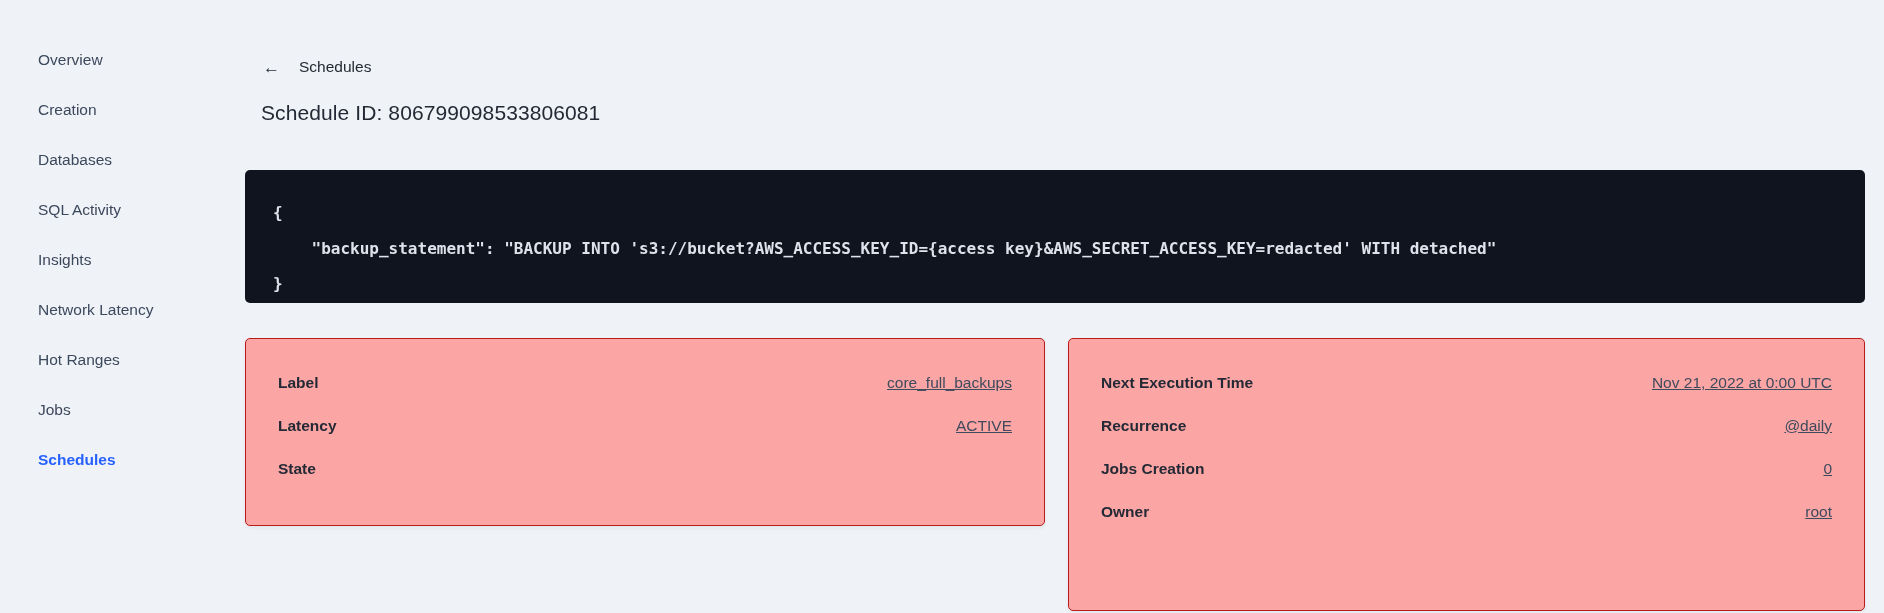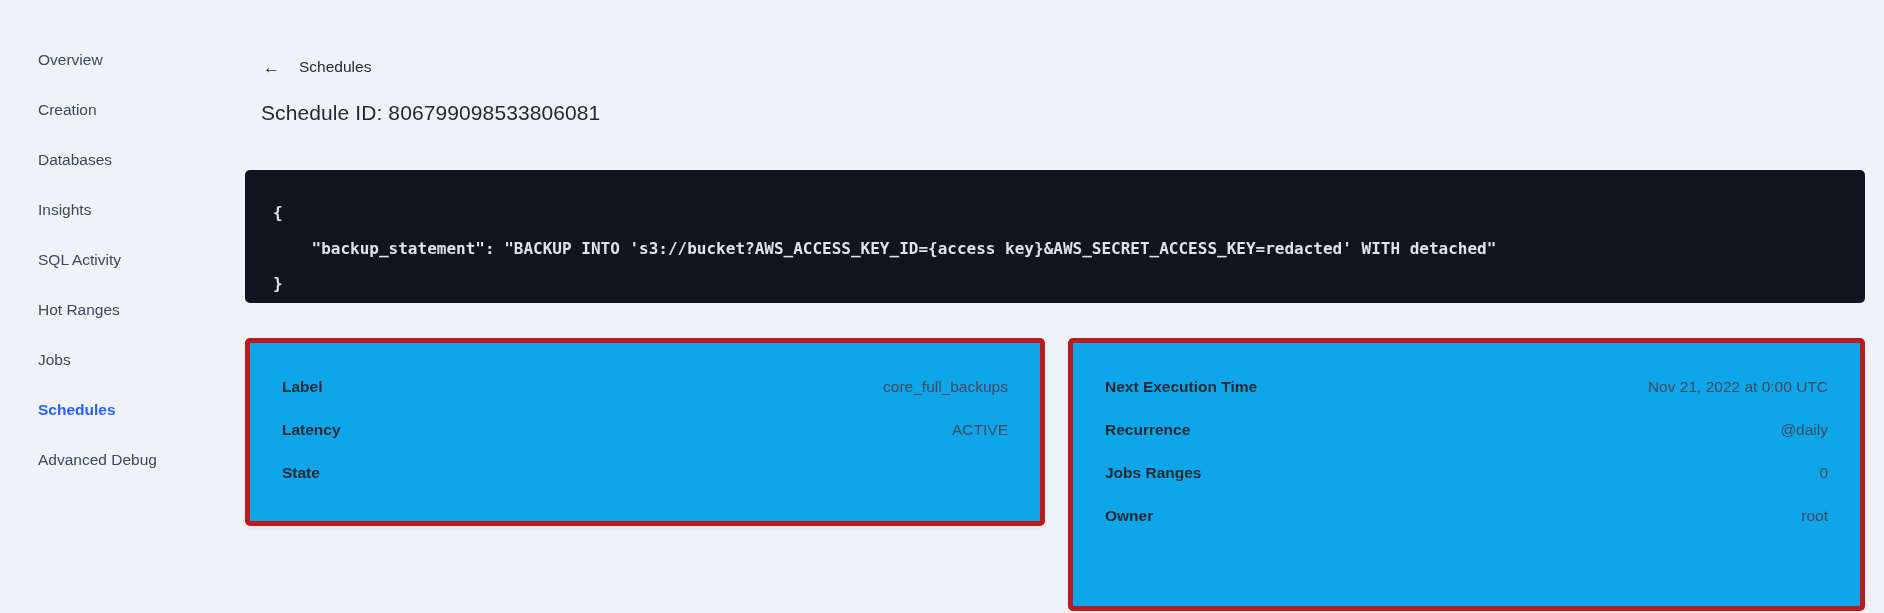--- a/index.html
+++ b/index.html
@@ -71,60 +71,60 @@
     font-size: 16px;
     font-weight: 600;
     line-height: 27.5px;
     color: #dde3ea;
     white-space: pre;
   }
 
   
   .card {
     position: absolute;
-    background: #0ea5e9;
-    border: 5px solid #b91c1c;
+    background: #fca5a5;
+    border: 1px solid #b91c1c;
     border-radius: 5px;
     box-shadow: 0 2px 4px rgba(24,32,53,0.06);
     padding: 22px 24px 0 24px;
   }
   .card.schedule-card { left: 237px; top: 330px; width: 800px; height: 188px; }
   .card.execution-card { left: 1060px; top: 330px; width: 797px; height: 273px; }
   .detail-row {
     height: 43px;
     display: flex;
     align-items: center;
     justify-content: space-between;
   }
   .row-label { font-size: 15.5px; font-weight: 600; color: #242a35; }
-  .row-value { font-size: 15.5px; font-weight: 400; color: #3f4a5c; text-align: right; }
+  .row-value { font-size: 15.5px; font-weight: 400; color: #3f4a5c; text-align: right; text-decoration: underline; }
 
   
   .bottom-bar {
     position: absolute;
     left: 0; top: 606px;
     width: 1884px; height: 7px;
     background: #11151d;
   }
 </style>
 </head>
 <body>
 
 <div class="canvas">
 
   <nav class="sidebar">
     <div class="side-item">Overview</div>
     <div class="side-item">Creation</div>
     <div class="side-item">Databases</div>
+    <div class="side-item">SQL Activity</div>
     <div class="side-item">Insights</div>
-    <div class="side-item">SQL Activity</div>
+    <div class="side-item">Network Latency</div>
     <div class="side-item">Hot Ranges</div>
     <div class="side-item">Jobs</div>
     <div class="side-item active">Schedules</div>
-    <div class="side-item">Advanced Debug</div>
   </nav>
 
   <div class="back-link">
     <span class="back-arrow">←</span>
     <span class="back-label">Schedules</span>
   </div>
 
   <h1 class="page-title">Schedule ID: 806799098533806081</h1>
 
   <div class="code-block">
@@ -151,21 +151,21 @@
   <div class="card execution-card">
     <div class="detail-row">
       <span class="row-label">Next Execution Time</span>
       <span class="row-value">Nov 21, 2022 at 0:00 UTC</span>
     </div>
     <div class="detail-row">
       <span class="row-label">Recurrence</span>
       <span class="row-value">@daily</span>
     </div>
     <div class="detail-row">
-      <span class="row-label">Jobs Ranges</span>
+      <span class="row-label">Jobs Creation</span>
       <span class="row-value">0</span>
     </div>
     <div class="detail-row">
       <span class="row-label">Owner</span>
       <span class="row-value">root</span>
     </div>
   </div>
 
   <div class="bottom-bar"></div>
 

